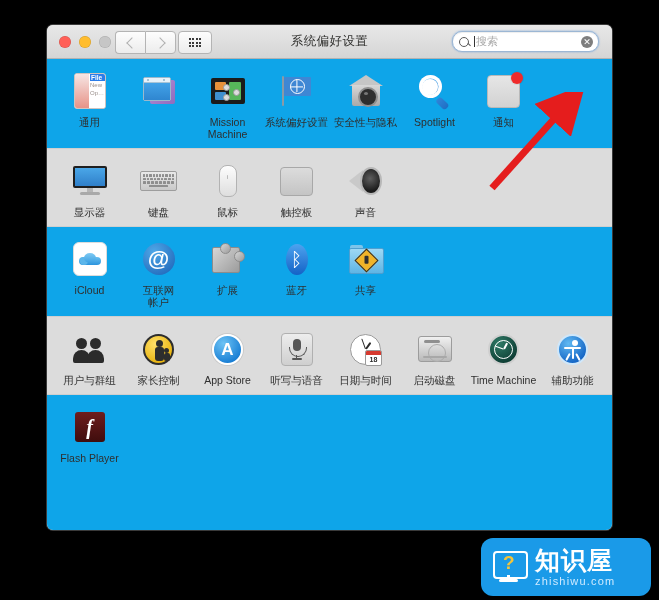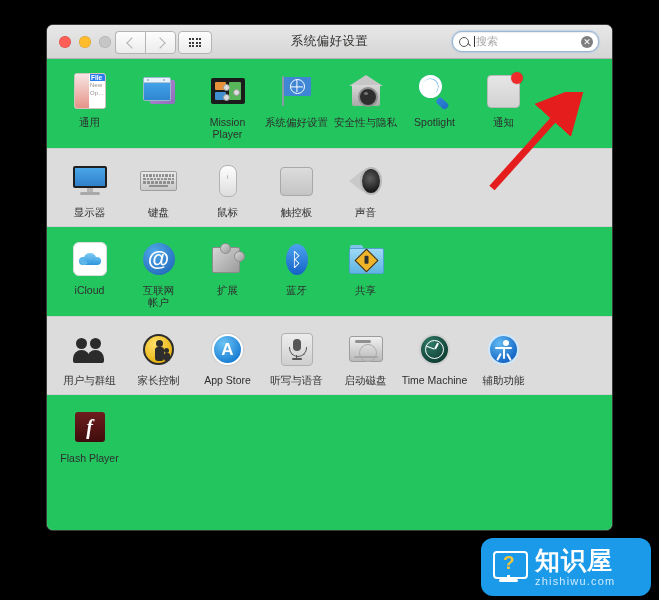--- a/index.html
+++ b/index.html
@@ -63,21 +63,21 @@
   .sicon{width:8px;height:8px;border:1.4px solid #5b5b5b;border-radius:50%;position:relative;flex:none;}
   .sicon:after{content:"";position:absolute;width:4px;height:1.4px;background:#5b5b5b;transform:rotate(45deg);right:-3.2px;bottom:0px;}
   .caret{width:1px;height:11px;background:#333;margin:0 1px 0 5px;}
   .sph{font-size:11px;color:#a8a8a8;margin-left:0px;}
   .clearbtn{
     position:absolute;right:5px;top:3.5px;width:12px;height:12px;border-radius:50%;
     background:#7e7e7e;color:#fff;font-size:9px;line-height:12px;text-align:center;
   }
 
   
-  .content{height:472px;background:#22c55e;overflow:hidden;}
+  .content{height:472px;background:#0ea5e9;overflow:hidden;}
   .prow{position:relative;padding:10px 0 8px 0;}
   .prow.alt{background:#dcdcdc;}
   .prow + .prow{border-top:1px solid #cfcfcf;}
   .gridrow{display:flex;padding-left:8px;}
   .pane{
     width:69px;display:flex;flex-direction:column;align-items:center;
     padding-top:2px;
   }
   .iconbox{width:40px;height:40px;display:flex;align-items:center;justify-content:center;position:relative;}
   .plabel{
@@ -380,21 +380,21 @@
                 <div class="a"></div>
                   <div class="b"></div>
                   <div class="c"></div>
                 <div class="dot" style="left:12px;top:6px"></div>
                 <div class="dot" style="left:12px;top:16px"></div>
                 <div class="dot" style="left:22px;top:11px"></div>
               </div>
             </div>
             <div class="plabel">
               <span>Mission</span><br>
-              <span>Player</span>
+              <span>Machine</span>
             </div>
           </div>
 
           <div class="pane">
             <div class="iconbox">
               <div class="ic-lang">
                   <div class="pole"></div>
                   <div class="flag">
                     <div class="glb"></div>
                   </div>
@@ -625,20 +625,33 @@
               <div class="ic-mic">
                   <div class="cap"></div>
                   <div class="arc"></div>
                   <div class="stm"></div>
                   <div class="ft"></div>
                 </div>
             </div>
             <div class="plabel">听写与语音</div>
           </div>
 
+          <div class="pane">
+            <div class="iconbox">
+              <div class="ic-clock">
+                <div class="hh h1"></div>
+                  <div class="hh h2"></div>
+                <div class="cal">
+                    <div class="hd"></div>
+                    <div class="dy">18</div>
+                  </div>
+              </div>
+            </div>
+            <div class="plabel">日期与时间</div>
+          </div>
 
           <div class="pane">
             <div class="iconbox">
               <div class="ic-disk">
                   <div class="slot"></div>
                   <div class="circ"></div>
                   <div class="ln2"></div>
                 </div>
             </div>
             <div class="plabel">启动磁盘</div>

